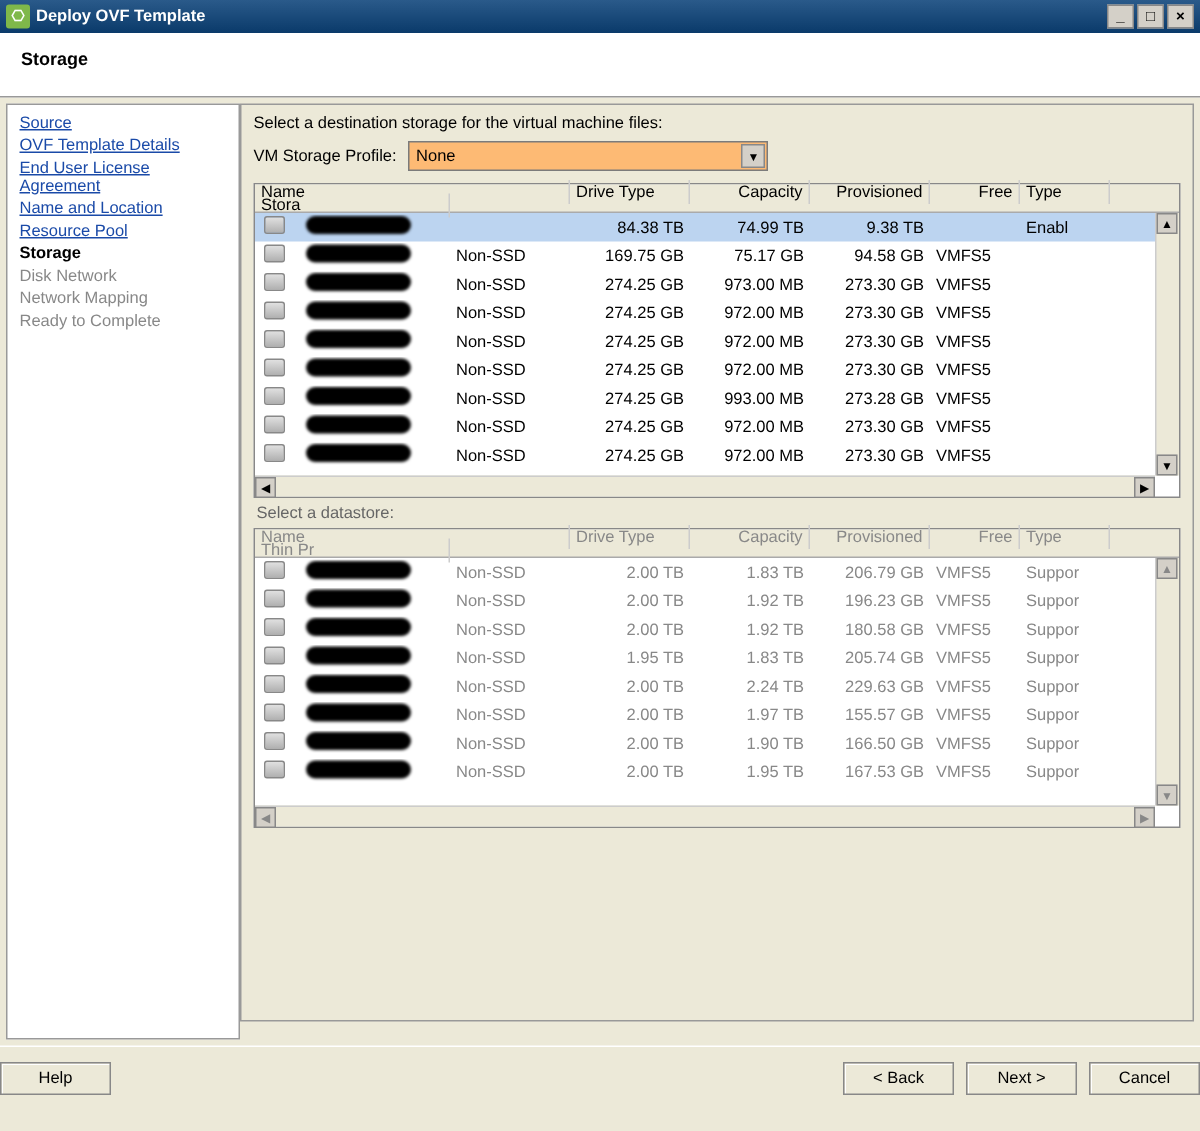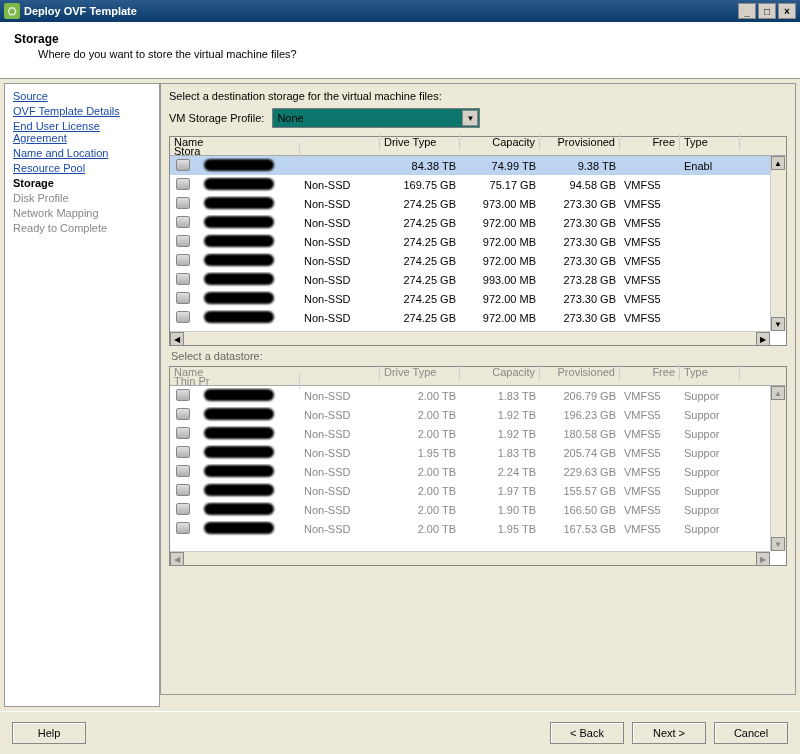--- a/index.html
+++ b/index.html
@@ -100,22 +100,22 @@
   }
   .profile-row {
     display: flex;
     align-items: center;
     margin-bottom: 8px;
   }
   .profile-row label {
     margin-right: 8px;
   }
   .combo {
-    width: 208px;
-    background: #0f766e;
+    width: 240px;
+    background: #fdba74;
     border: 1px solid #7b7b7b;
     height: 20px;
     display: flex;
     align-items: center;
     padding: 0 4px;
     position: relative;
   }
   .combo-arrow {
     position: absolute;
     right: 1px; top: 1px;
@@ -217,21 +217,21 @@
   }
   .chk-row input {
     width: 13px; height: 13px;
   }
   .sub-label {
     color: #666;
     margin: 4px 0 4px 2px;
   }
   .footer {
     border-top: 1px solid #fff;
-    padding: 10px 12px;
+    padding: 10px 0;
     display: flex;
     align-items: center;
   }
   .btn {
     background: #ece9d8;
     border: 1px solid #888;
     box-shadow: inset 1px 1px 0 #fff;
     padding: 4px 16px;
     font-family: inherit;
     font-size: 11px;
@@ -253,33 +253,32 @@
   <span>Deploy OVF Template</span>
   <div class="window-controls">
     <div class="winbtn">_</div>
     <div class="winbtn">□</div>
     <div class="winbtn">×</div>
   </div>
 </div>
 
 <div class="page-header">
   <div class="page-title">Storage</div>
-  <div class="page-subtitle">Where do you want to store the virtual machine files?</div>
 </div>
 
 <div class="content">
 
   <div class="sidebar" id="sidebar">
       <span class="step">Source</span>
       <span class="step">OVF Template Details</span>
       <span class="step">End User License Agreement</span>
       <span class="step">Name and Location</span>
       <span class="step">Resource Pool</span>
       <span class="step current">Storage</span>
-      <span class="step future">Disk Profile</span>
+      <span class="step future">Disk Network</span>
       <span class="step future">Network Mapping</span>
       <span class="step future">Ready to Complete</span>
     </div>
 
   <div class="main">
     <div class="instr">Select a destination storage for the virtual machine files:</div>
 
     <div class="profile-row">
       <label>VM Storage Profile:</label>
       <div class="combo">

